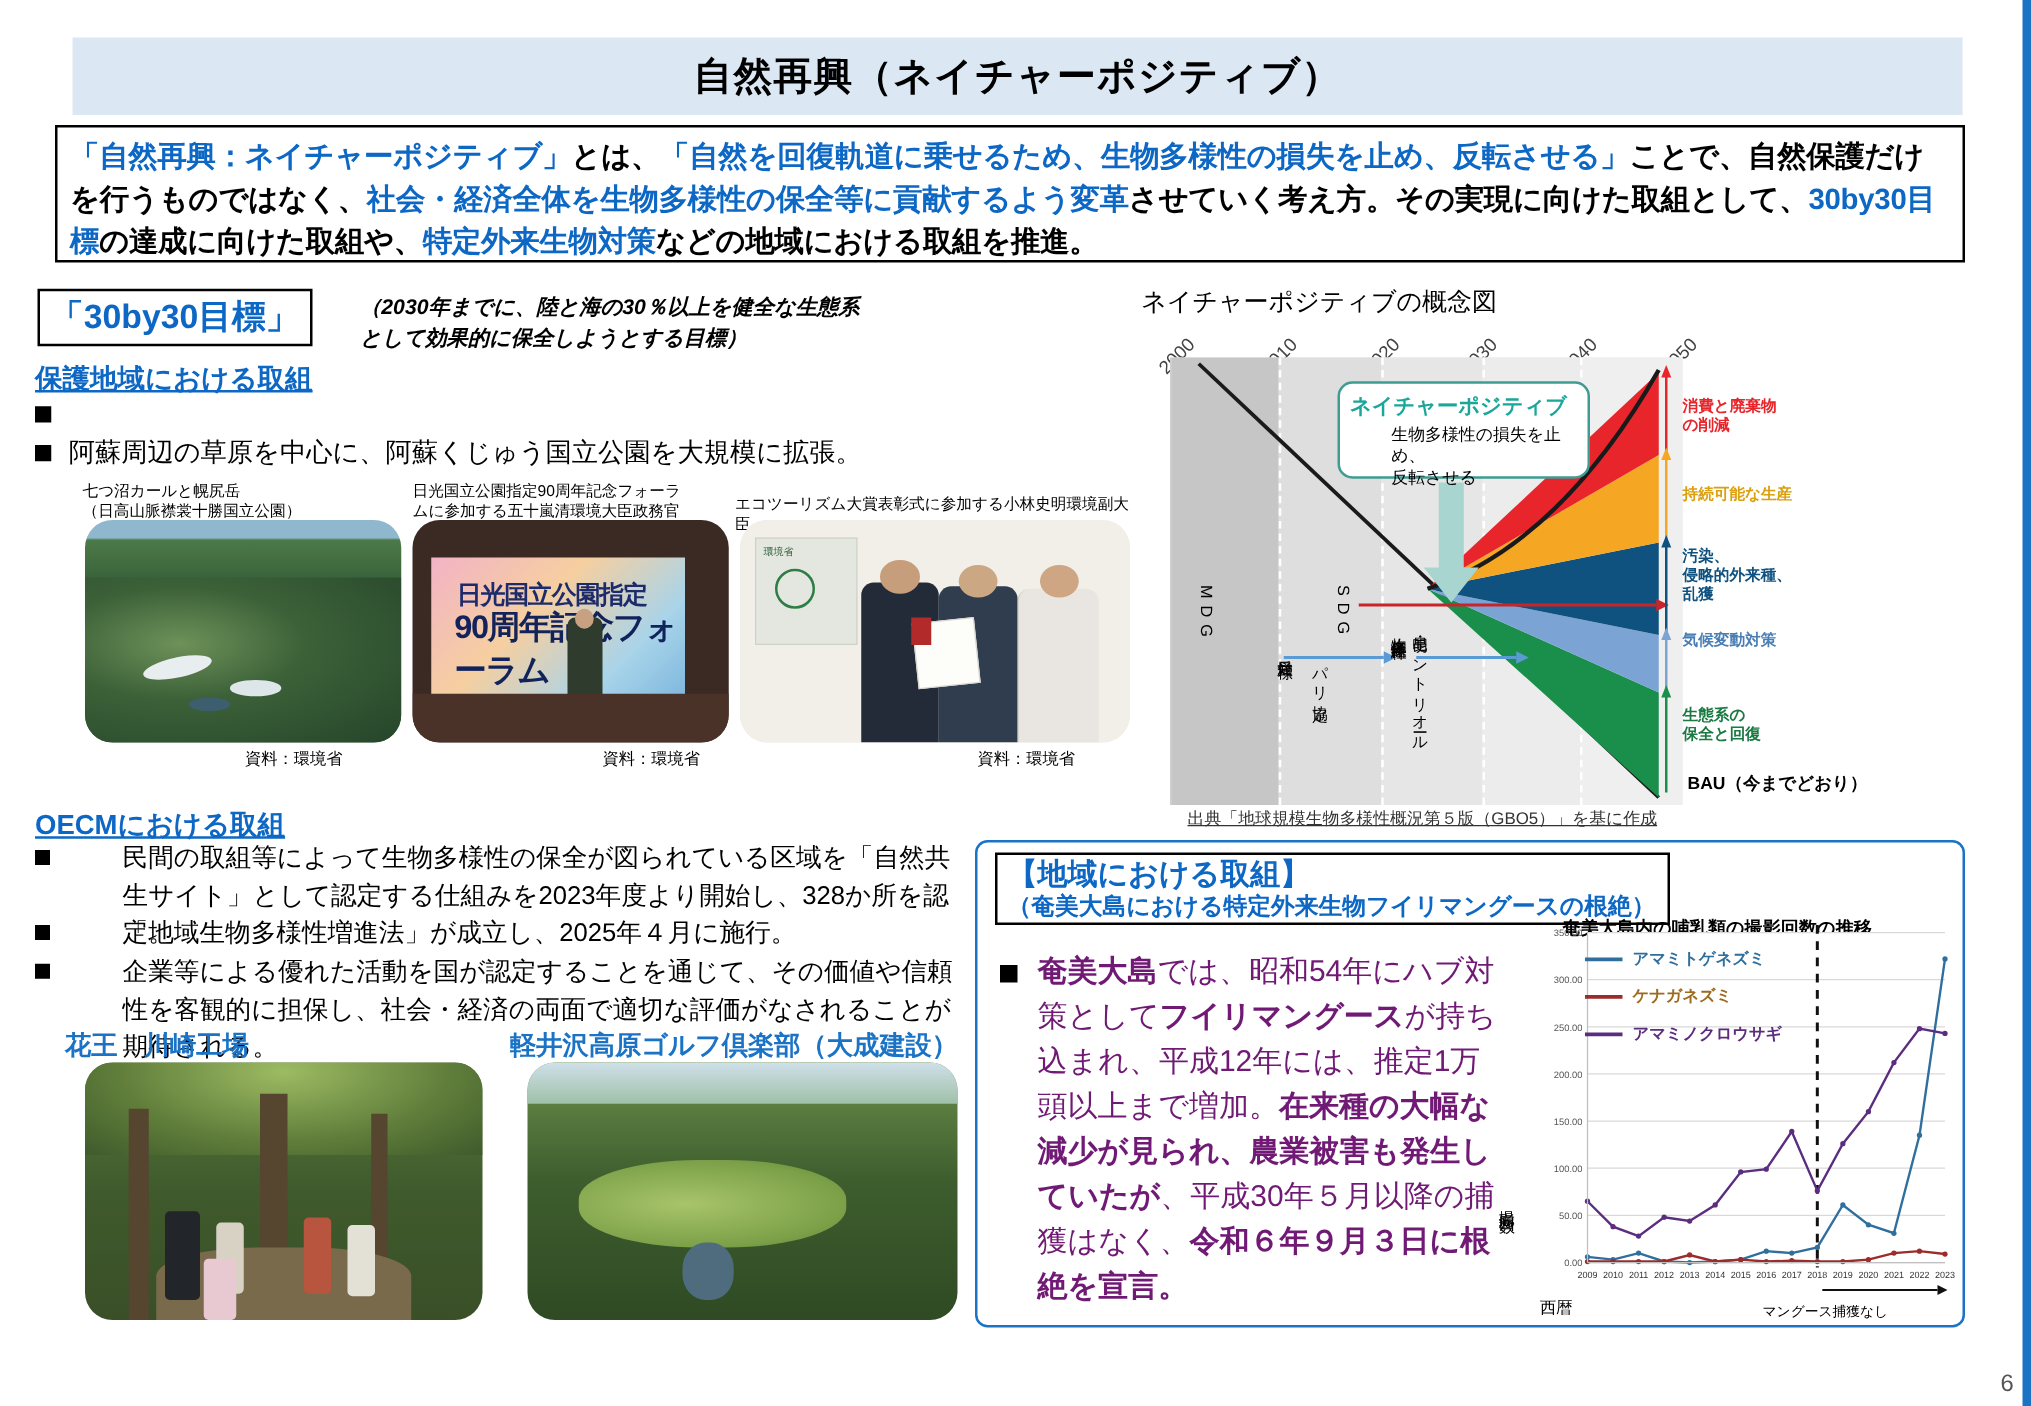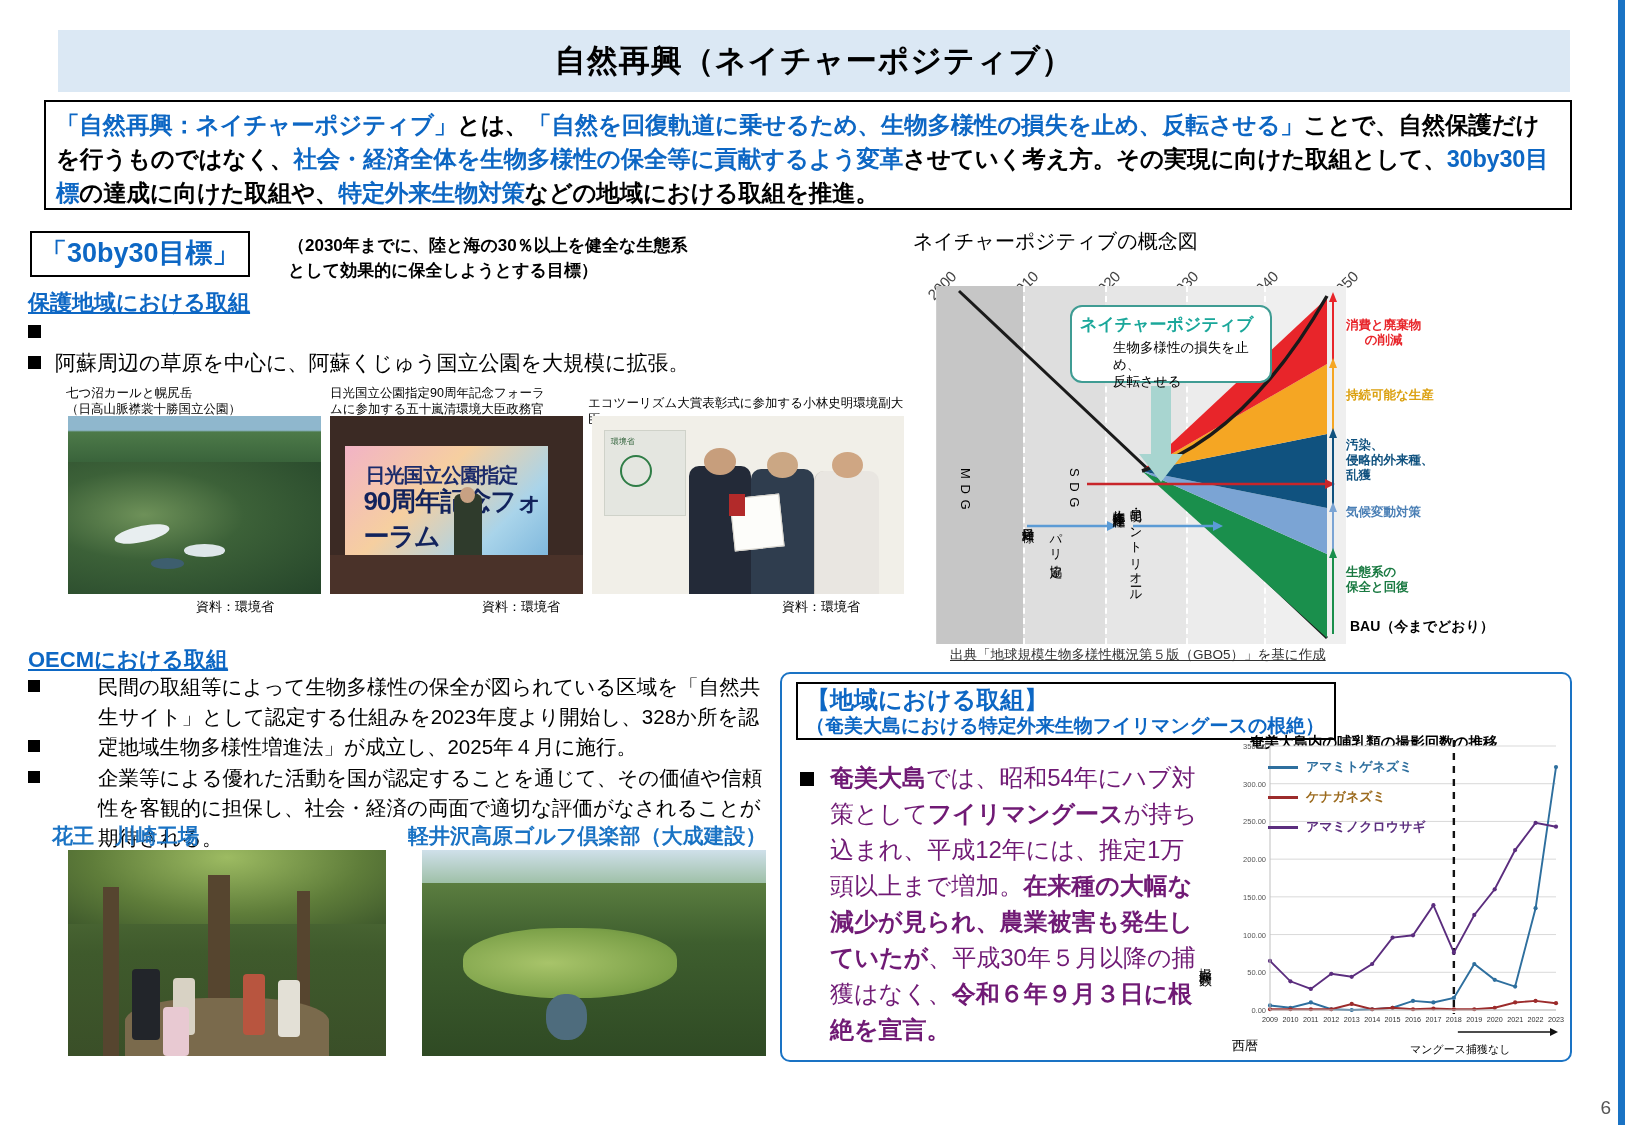--- a/index.html
+++ b/index.html
@@ -64,21 +64,21 @@
   .b2 { left: 28px; top: 348px; width: 880px; }
 
   
   .cap-small {
     position: absolute; font-size: 12.5px; line-height: 16px; color: #000;
   }
   .cap1 { left: 66px;  top: 385px; width: 250px; }
   .cap2 { left: 330px; top: 385px; width: 240px; }
   .cap3 { left: 588px; top: 395px; width: 320px; }
 
-  .photo { position: absolute; overflow: hidden; }
+  .photo { position: absolute; overflow: hidden; border-radius: 22px; }
   .src-note { position: absolute; font-size: 13px; color: #000; }
 
   
   .p1 { left: 68px; top: 416px; width: 253px; height: 178px;
         background: linear-gradient(#8fb7cd 0%, #8fb7cd 8%, #4d7a49 9%, #2f5733 35%, #4b7a46 60%, #2d5130 100%); }
   .p1 .ridge { position:absolute; left:0; top:26%; width:100%; height:74%;
         background: radial-gradient(ellipse at 30% 40%, #6e9159 0%, #3c6138 40%, #25452a 100%); }
   .p1 .snow1 { position:absolute; left:18%; top:62%; width:22%; height:9%; background:#e8eef0; border-radius:50%; transform:rotate(-12deg);}
   .p1 .snow2 { position:absolute; left:46%; top:72%; width:16%; height:7%; background:#dde6e9; border-radius:50%;}
   .p1 .lake  { position:absolute; left:33%; top:80%; width:13%; height:6%; background:#3d5e6e; border-radius:50%;}
@@ -220,21 +220,21 @@
 
   <div class="title-bar">
     <span class="t">自然再興（ネイチャーポジティブ）</span>
   </div>
 
   <div class="lead-box">
     <p><span class="bl">「自然再興：ネイチャーポジティブ」</span><span>とは、</span><span class="bl">「自然を回復軌道に乗せるため、生物多様性の損失を止め、反転させる」</span><span>ことで、自然保護だけを行うものではなく、</span><span class="bl">社会・経済全体を生物多様性の保全等に貢献するよう変革</span><span>させていく考え方。その実現に向けた取組として、</span><span class="bl">30by30目標</span><span>の達成に向けた取組や、</span><span class="bl">特定外来生物対策</span><span>などの地域における取組を推進。</span></p>
   </div>
 
   <div class="badge30">「30by30目標」</div>
-  <div class="badge30-note" style="white-space:pre-line;">（2030年までに、陸と海の30％以上を健全な生態系
+  <div class="badge30-note" style="white-space:pre-line;font-style:italic;">（2030年までに、陸と海の30％以上を健全な生態系
 として効果的に保全しようとする目標）</div>
 
   <div class="sec-head hozen-head">保護地域における取組</div>
 
   <div class="bullet-row b1">
     <span class="sq"></span>
   </div>
   <div class="bullet-row b2">
     <span class="sq"></span>
     <span>阿蘇周辺の草原を中心に、阿蘇くじゅう国立公園を大規模に拡張。</span>
@@ -391,21 +391,21 @@
   <div class="vlabel" style="left:1047px; top:524px; font-size:12.5px;">パリ協定</div>
   <div class="vlabel" style="left:1110px; top:500px; font-size:12.5px; white-space:pre-line;">昆明・モントリオール
 生物多様性枠組</div>
 
   <div class="np-box">
     <div class="h">ネイチャーポジティブ</div>
     <div class="s" style="white-space:pre-line;">生物多様性の損失を止め、
 反転させる</div>
   </div>
 
-  <div class="dlabel" style="left:1346px; top:318px; color:#e8252a; white-space:pre-line;text-align:center;">消費と廃棄物
+  <div class="dlabel" style="left:1346px; top:318px; color:#e8252a; white-space:pre-line;">消費と廃棄物
 の削減</div>
   <div class="dlabel" style="left:1346px; top:388px; color:#dba00f; white-space:pre-line;font-family:Liberation Serif, serif;">持続可能な生産</div>
   <div class="dlabel" style="left:1346px; top:438px; color:#10527f; white-space:pre-line;">汚染、
 侵略的外来種、
 乱獲</div>
   <div class="dlabel" style="left:1346px; top:505px; color:#4a7fb5; white-space:pre-line;">気候変動対策</div>
   <div class="dlabel" style="left:1346px; top:565px; color:#1a7a42; white-space:pre-line;">生態系の
 保全と回復</div>
 
   <div class="bau">BAU（今までどおり）</div>

